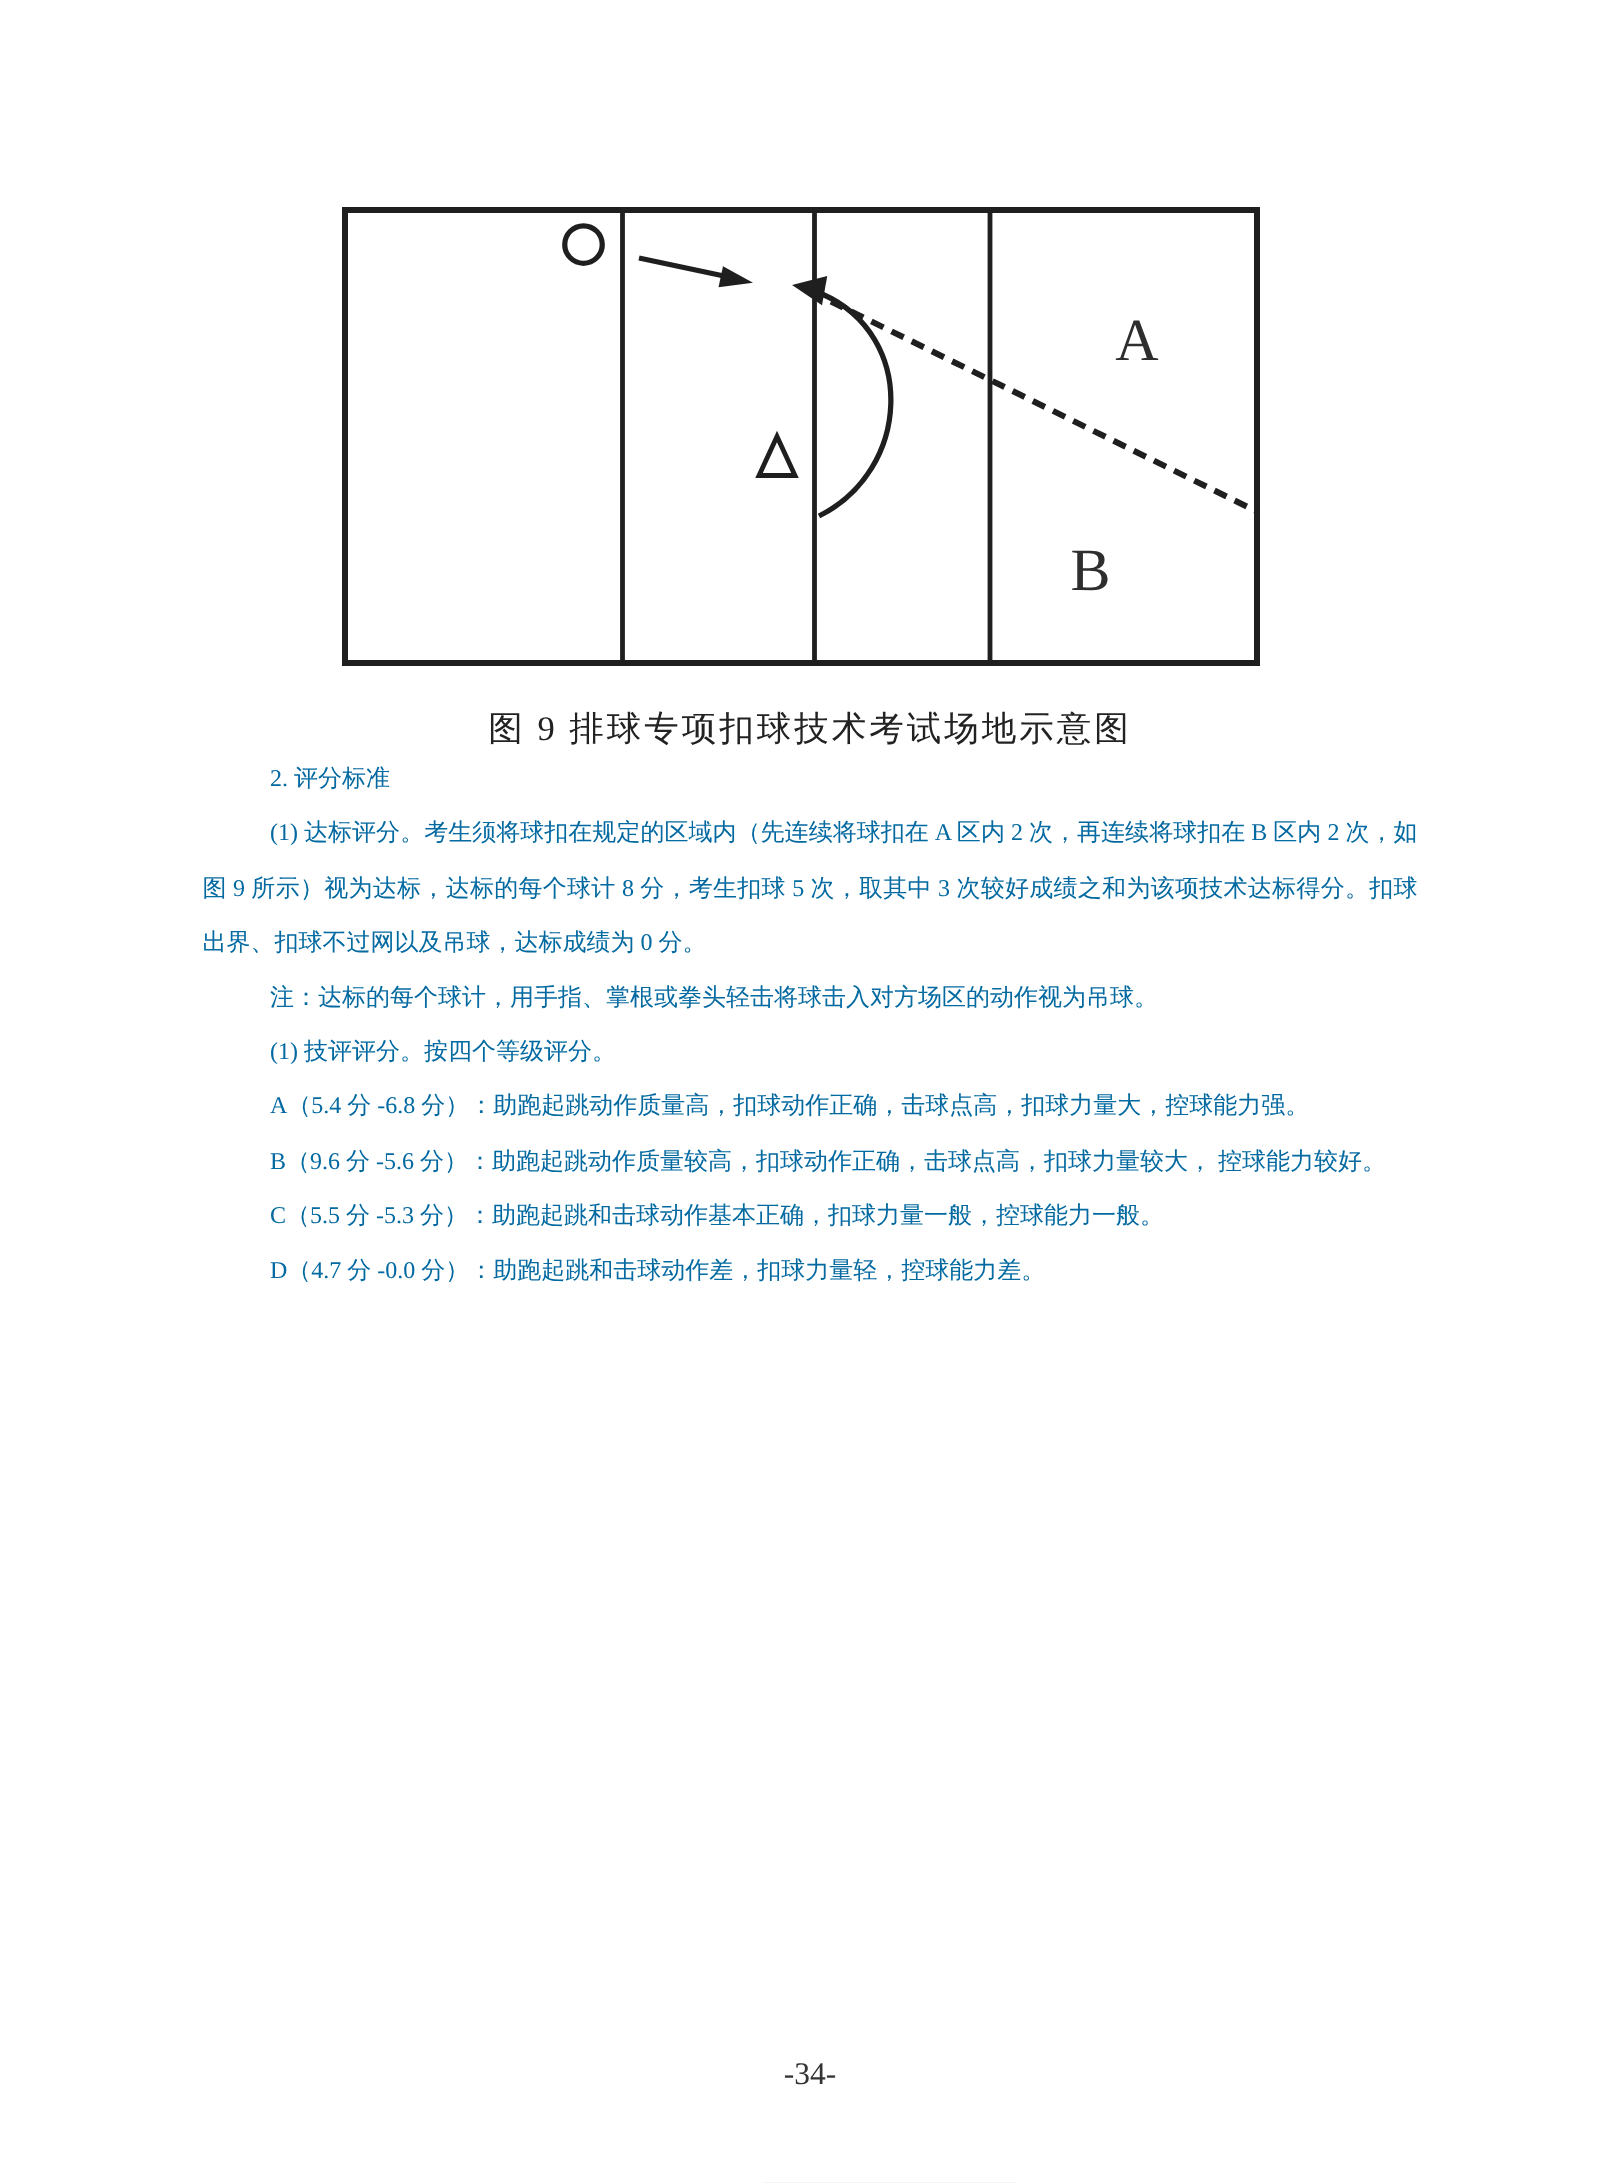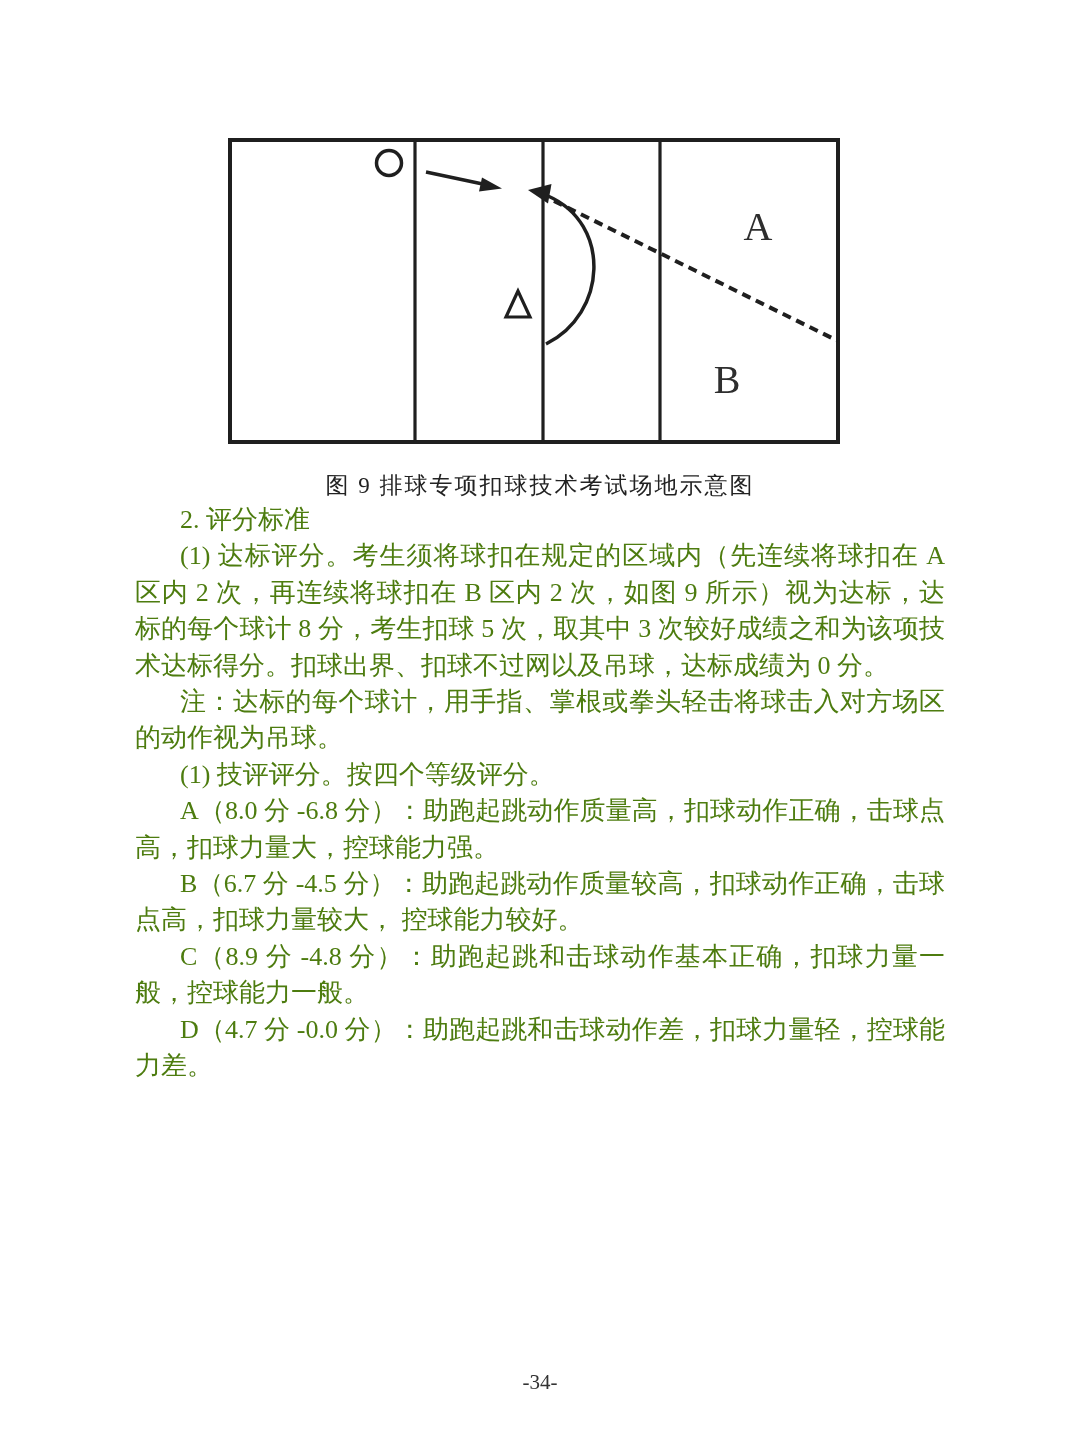--- a/index.html
+++ b/index.html
@@ -34,24 +34,24 @@
     text-align: center;
     font-size: 23px;
     letter-spacing: 2px;
     color: #222222;
   }
   .body-text {
     position: absolute;
     left: 135px;
     top: 502px;
     width: 810px;
-    font-size: 26px;
+    font-size: 16px;
     line-height: 36.4px;
     text-align: justify;
-    color: #4d7c0f;
+    color: #0369a1;
   }
   .body-text p {
     margin: 0;
     padding: 0;
     text-indent: 45px;
   }
   .page-number {
     position: absolute;
     left: 0;
     top: 1370px;
@@ -90,21 +90,21 @@
     <text x="503" y="259" text-anchor="middle">B</text>
   </svg>
 
   <div class="caption">图 9 排球专项扣球技术考试场地示意图</div>
 
   <div class="body-text">
     <p>2. 评分标准</p>
     <p>(1) 达标评分。考生须将球扣在规定的区域内（先连续将球扣在 A 区内 2 次，再连续将球扣在 B 区内 2 次，如图 9 所示）视为达标，达标的每个球计 8 分，考生扣球 5 次，取其中 3 次较好成绩之和为该项技术达标得分。扣球出界、扣球不过网以及吊球，达标成绩为 0 分。</p>
     <p>注：达标的每个球计，用手指、掌根或拳头轻击将球击入对方场区的动作视为吊球。</p>
     <p>(1) 技评评分。按四个等级评分。</p>
-    <p>A（8.0 分 -6.8 分）：助跑起跳动作质量高，扣球动作正确，击球点高，扣球力量大，控球能力强。</p>
-    <p>B（6.7 分 -4.5 分）：助跑起跳动作质量较高，扣球动作正确，击球点高，扣球力量较大， 控球能力较好。</p>
-    <p>C（8.9 分 -4.8 分）：助跑起跳和击球动作基本正确，扣球力量一般，控球能力一般。</p>
+    <p>A（5.4 分 -6.8 分）：助跑起跳动作质量高，扣球动作正确，击球点高，扣球力量大，控球能力强。</p>
+    <p>B（9.6 分 -5.6 分）：助跑起跳动作质量较高，扣球动作正确，击球点高，扣球力量较大， 控球能力较好。</p>
+    <p>C（5.5 分 -5.3 分）：助跑起跳和击球动作基本正确，扣球力量一般，控球能力一般。</p>
     <p>D（4.7 分 -0.0 分）：助跑起跳和击球动作差，扣球力量轻，控球能力差。</p>
   </div>
 
   <div class="page-number">-34-</div>
 
 </div>
 
 </body></html>

